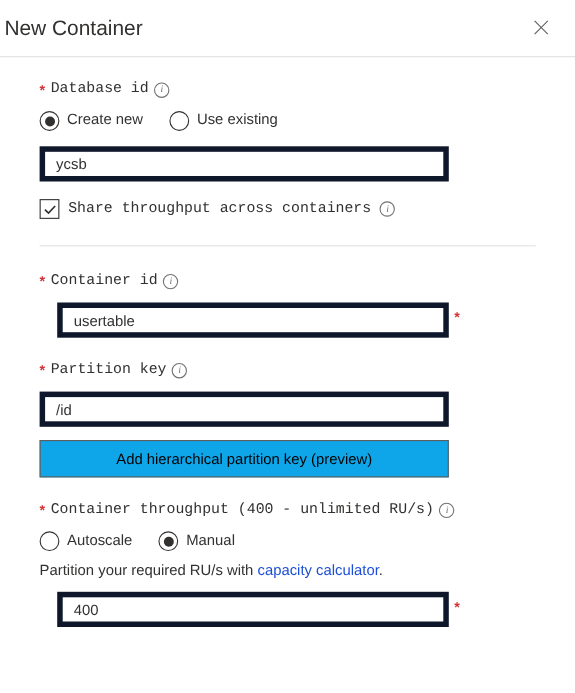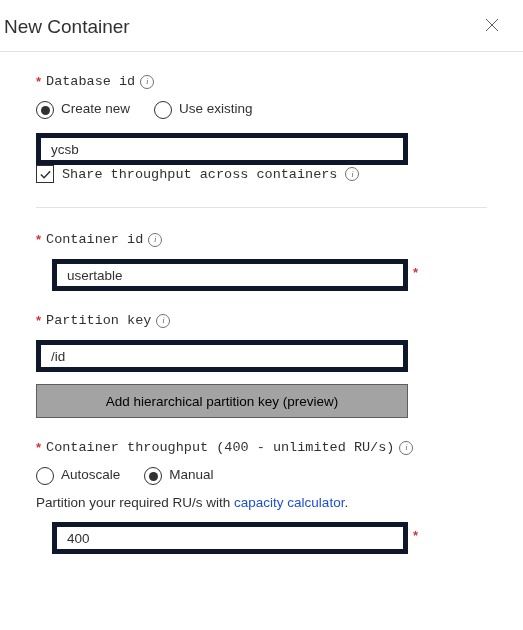--- a/index.html
+++ b/index.html
@@ -108,39 +108,39 @@
       position: absolute;
       right: -10px;
       top: 6px;
       color: #d13438;
       font-weight: 600;
     }
     .checkbox-row {
       display: flex;
       align-items: center;
       gap: 8px;
-      margin-top: 0;
+      margin-top: 16px;
     }
     .checkbox {
       width: 18px;
       height: 18px;
       border: 1px solid #323130;
       display: inline-flex;
       align-items: center;
       justify-content: center;
       flex-shrink: 0;
       cursor: pointer;
     }
     .checkbox.checked svg { width: 13px; height: 13px; }
     .btn-outline {
       width: 100%;
       max-width: 372px;
       height: 34px;
       border: 1px solid #605e5c;
-      background: #a3a3a3;
+      background: #0ea5e9;
       font-size: 13.5px;
       font-family: inherit;
       cursor: pointer;
       margin-top: 12px;
       padding: 0 12px;
       text-align: center;
     }
     .help-text {
       font-size: 13.5px;
       margin: 10px 0 12px 0;

